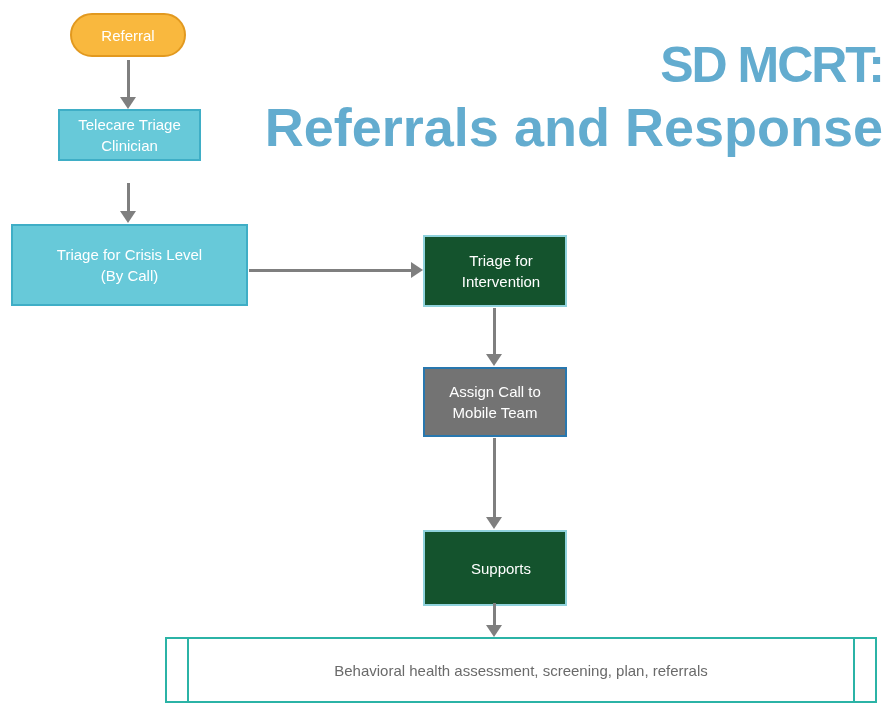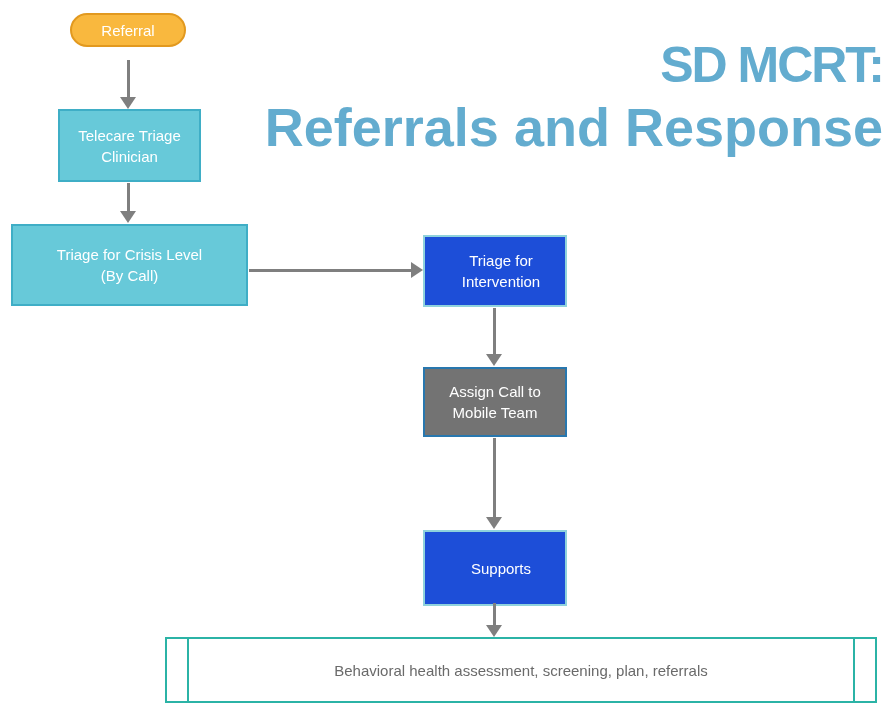--- a/index.html
+++ b/index.html
@@ -41,27 +41,27 @@
     flex-direction: column;
     align-items: center;
     justify-content: center;
     text-align: center;
     color: #ffffff;
     font-size: 15px;
     line-height: 21px;
     padding: 0 8px;
   }
   .teal-dark-border { background: #67C9D9; border: 2px solid #3FAEC6; }
-  .teal-light-border { background: #1d4ed8; border: 2px solid #8FD2DC; padding-left: 20px; }
+  .teal-light-border { background: #14532d; border: 2px solid #8FD2DC; padding-left: 20px; }
 
   #n-referral {
-    left: 70px; top: 13px; width: 116px; height: 34px;
+    left: 70px; top: 13px; width: 116px; height: 44px;
     background: #F9B83E; border: 2px solid #E2991F; border-radius: 24px;
   }
-  #n-telecare { left: 58px; top: 109px; width: 143px; height: 73px; align-items: center; }
+  #n-telecare { left: 58px; top: 109px; width: 143px; height: 52px; align-items: center; }
   #n-crisis   { left: 11px; top: 224px; width: 237px; height: 82px; }
   #n-intervention { left: 423px; top: 235px; width: 144px; height: 72px; }
   #n-assign {
     left: 423px; top: 367px; width: 144px; height: 70px;
     background: #737373; border: 2px solid #2877AE;
   }
   #n-supports { left: 423px; top: 530px; width: 144px; height: 76px; }
 
   
   #n-outcomes {

